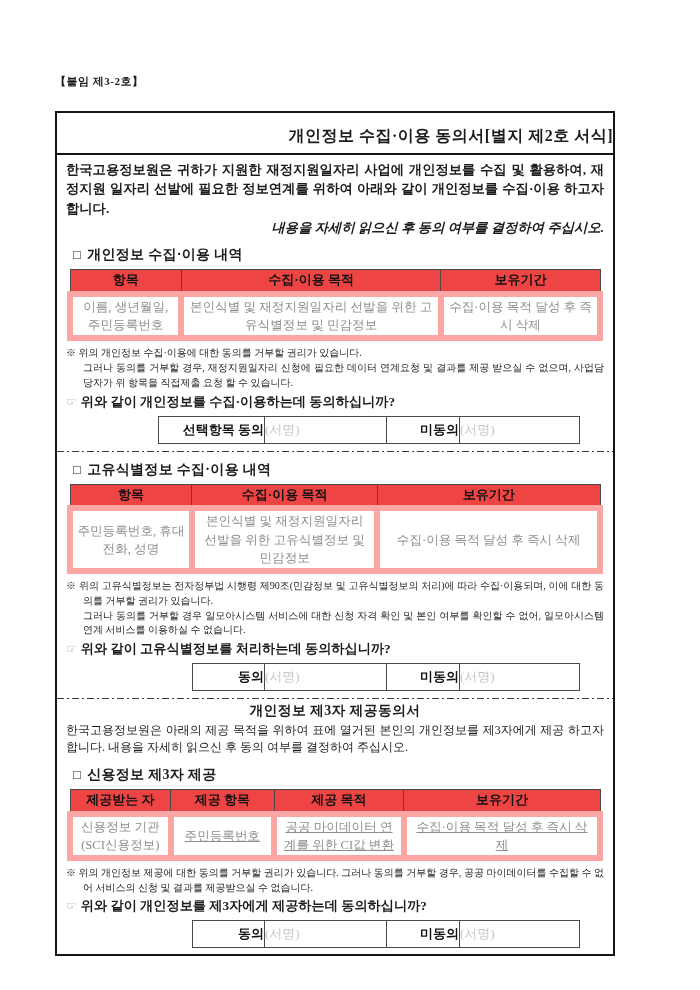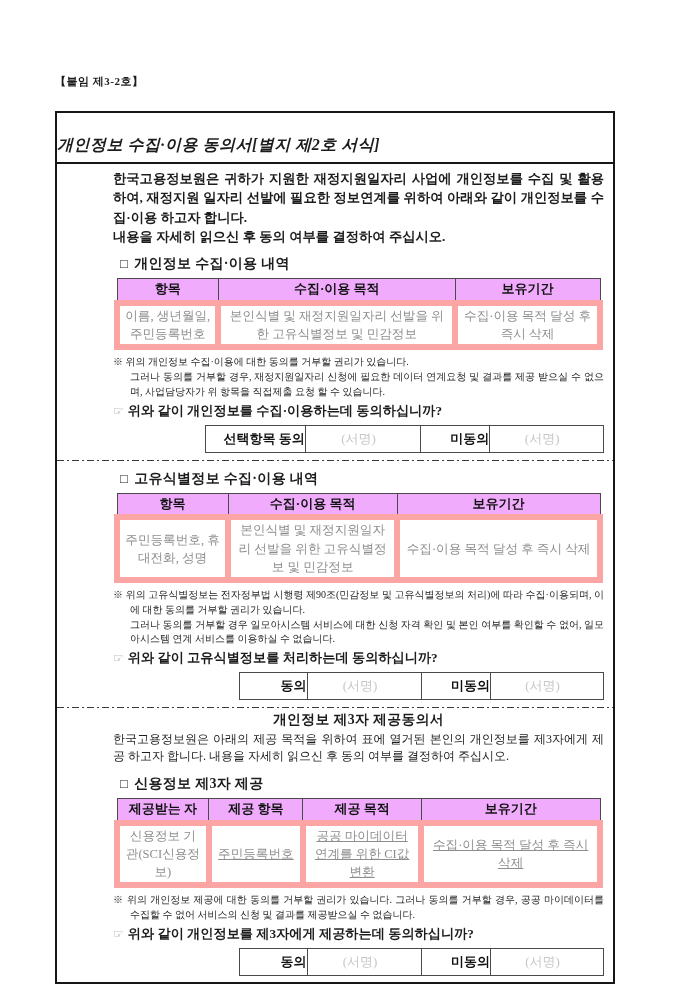--- a/index.html
+++ b/index.html
@@ -12,35 +12,35 @@
   .attachment-label {
     position:absolute; left:55px; top:74px;
     font-size:11px; font-weight:600; letter-spacing:0.5px;
   }
   .doc {
     position:absolute; left:55px; top:111px; width:560px; min-height:780px;
     border:2px solid #161616; background:#fff;
   }
   .titlebar {
     border-bottom:2px solid #161616;
-    text-align:left; font-weight:bold; font-size:16px;
-    padding:22px 0 6px; letter-spacing:0.5px;font-style:italic;
-  }
-  .pad { padding:0 9px;margin-left:47px; }
+    text-align:right; font-weight:bold; font-size:16px;
+    padding:13px 0 6px; letter-spacing:0.5px;
+  }
+  .pad { padding:0 9px; }
   .intro { margin-top:5px; font-size:13.3px; font-weight:600; line-height:1.45; text-align:justify; }
-  .intro .line2 { text-align:left; }
+  .intro .line2 { text-align:right;font-style:italic; }
   .sec-heading { margin:9px 0 5px; font-size:14px; font-weight:bold; letter-spacing:0.3px;padding-left:7px; }
   .sec-heading .box-glyph { font-size:13px; margin-right:6px; font-weight:normal; }
 
   table.data-table {
     width:calc(100% - 2px); margin:0 1px;
     border-collapse:collapse; table-layout:fixed;
   }
   table.data-table th {
-    background:#f0abfc; border:1px solid #4a4a4a;
+    background:#ef4444; border:1px solid #4a4a4a;
     font-size:13px; font-weight:bold; color:#111;
     padding:2px 2px; text-align:center; line-height:1.3;
   }
   table.data-table td {
     border:6px solid #fca5a5; color:#8d8d8d;
     font-size:12.6px; text-align:center; padding:1px 4px; line-height:1.45;
     height:37px;
   }
   td.u { text-decoration:underline; }
 
@@ -48,21 +48,21 @@
   .note { padding-left:17px; text-indent:-17px; }
   .note-cont { padding-left:17px; }
   .question { margin-top:2px; font-size:13.2px; font-weight:bold; padding-left:17px; text-indent:-17px; }
   .question .pointer-glyph { color:#8b8b8b; font-weight:normal; font-size:12px; margin-right:4px; }
 
   table.consent-table { border-collapse:collapse; table-layout:fixed; margin-top:5px; }
   table.consent-table td {
     border:1px solid #4a4a4a; height:27px; font-size:13px; vertical-align:middle;
   }
   td.consent-label { font-weight:bold; text-align:right; color:#111; }
-  td.sign-cell { color:#c6c6c6; text-align:center; padding-right:9px; font-size:12px; }
+  td.sign-cell { color:#c6c6c6; text-align:left; padding-right:9px; font-size:12px; }
   .consent-1 { margin-left:92px; }
   .consent-2 { margin-left:126px; }
 
   .separator {
     margin-top:7px; height:1px; width:100%;
     background:repeating-linear-gradient(90deg,#3a3a3a 0 7px,transparent 7px 10px,#3a3a3a 10px 12px,transparent 12px 15px);
   }
   .sub-title { margin-top:3px; text-align:center; font-size:13.8px; font-weight:bold; letter-spacing:0.4px; }
   .s3-intro { margin-top:2px; font-size:12px; font-weight:400; line-height:1.45; text-align:justify; }
   .bottom-space { height:6px; }

